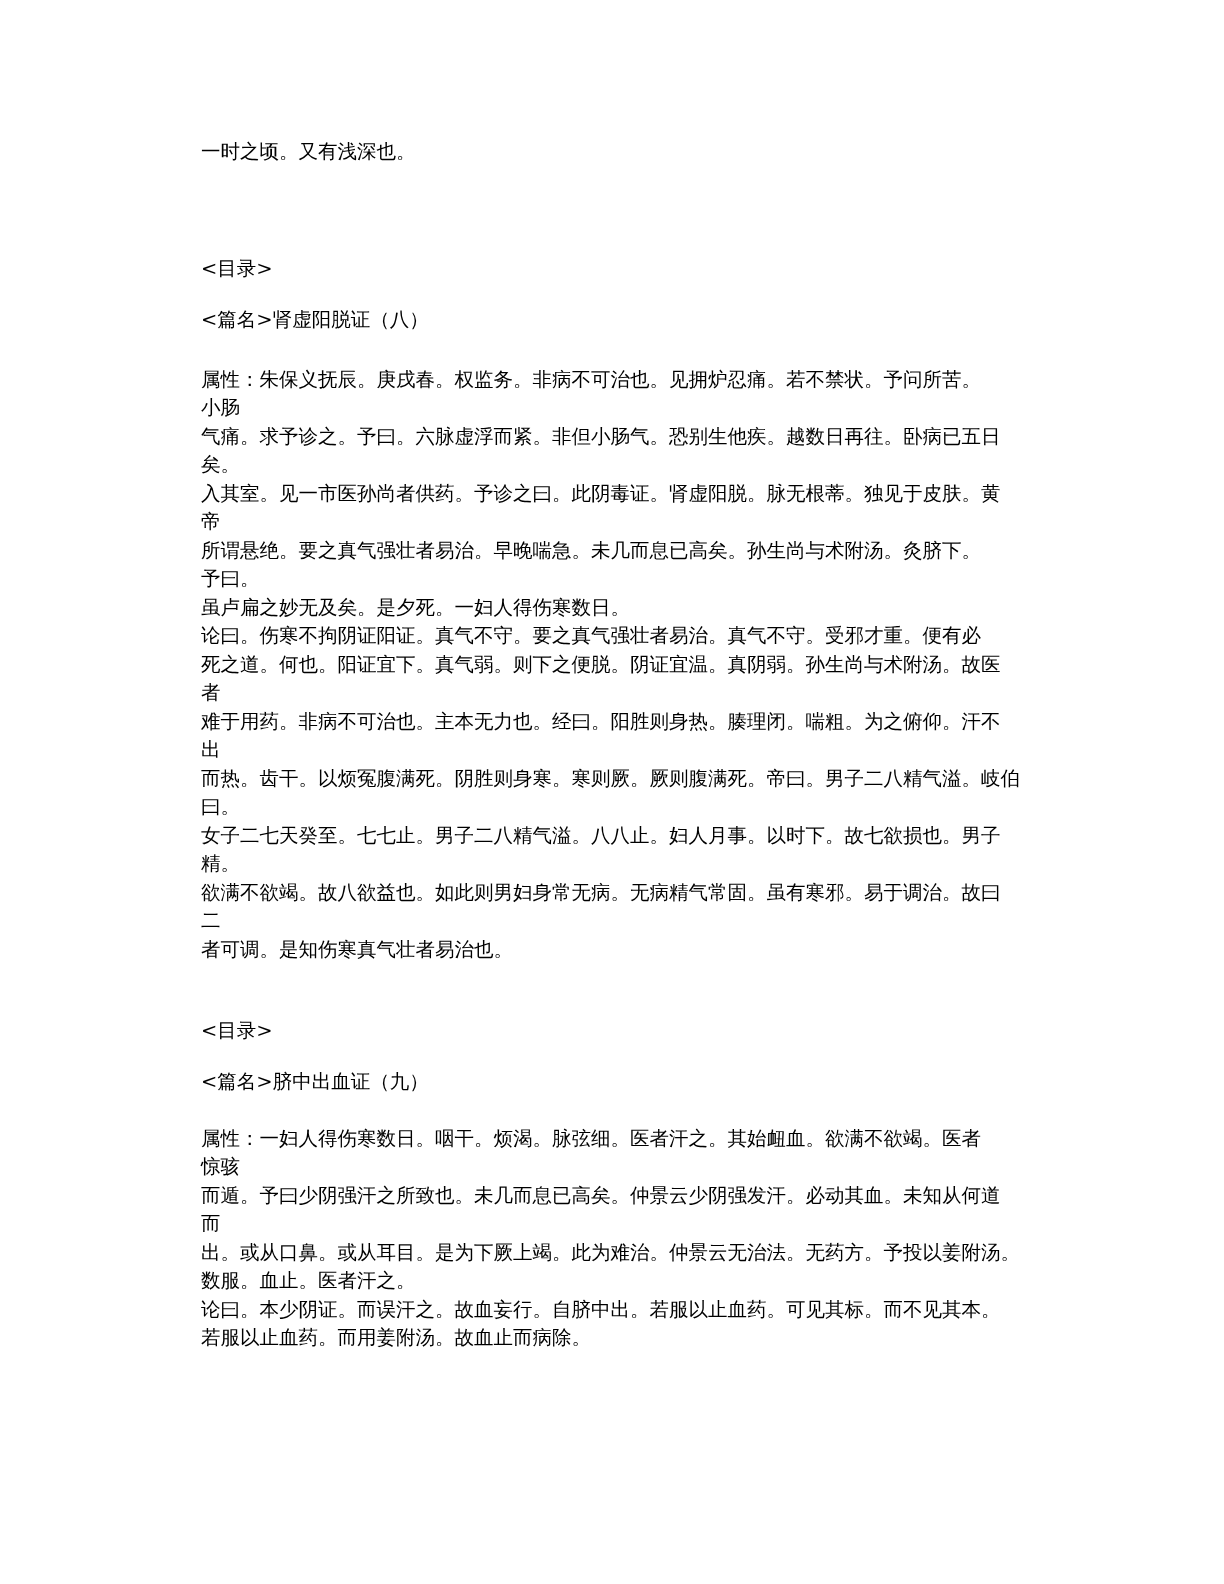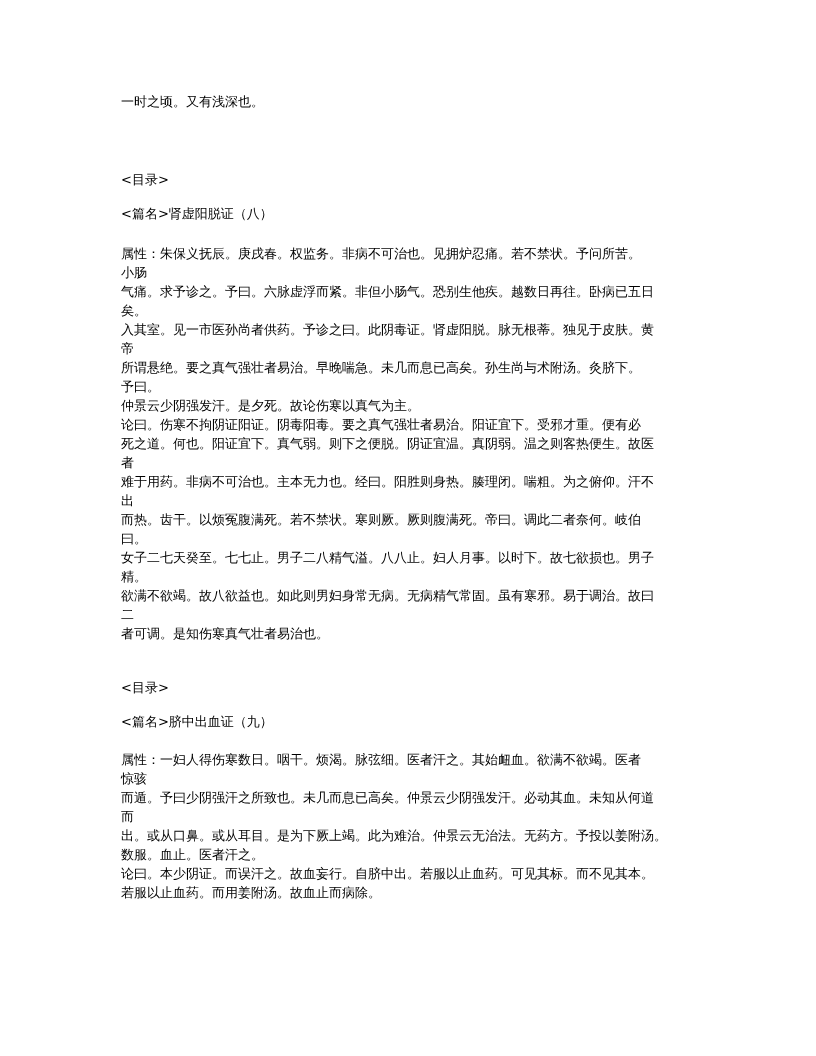--- a/index.html
+++ b/index.html
@@ -17,21 +17,21 @@
     font-size: 13px;
   }
   .page {
     position: absolute;
     left: 118px;
     top: 0;
     width: 582px;
   }
   .line {
     position: absolute;
-    left: 3px;
+    left: 16px;
     white-space: nowrap;
     line-height: 19px;
     height: 19px;
     text-align: right;
   }
 </style>
 </head>
 <body>
 
 <div class="page">
@@ -43,27 +43,27 @@
 
   <div>
     <div class="line" style="top:244px">属性：朱保义抚辰。庚戌春。权监务。非病不可治也。见拥炉忍痛。若不禁状。予问所苦。</div>
     <div class="line" style="top:263px">小肠</div>
     <div class="line" style="top:282px">气痛。求予诊之。予曰。六脉虚浮而紧。非但小肠气。恐别生他疾。越数日再往。卧病已五日</div>
     <div class="line" style="top:301px">矣。</div>
     <div class="line" style="top:320px">入其室。见一市医孙尚者供药。予诊之曰。此阴毒证。肾虚阳脱。脉无根蒂。独见于皮肤。黄</div>
     <div class="line" style="top:339px">帝</div>
     <div class="line" style="top:358px">所谓悬绝。要之真气强壮者易治。早晚喘急。未几而息已高矣。孙生尚与术附汤。灸脐下。</div>
     <div class="line" style="top:377px">予曰。</div>
-    <div class="line" style="top:396px">仲景云少阴强发汗。是夕死。故论伤寒以真气为主。</div>
-    <div class="line" style="top:415px">论曰。伤寒不拘阴证阳证。阴毒阳毒。要之真气强壮者易治。阳证宜下。受邪才重。便有必</div>
-    <div class="line" style="top:434px">死之道。何也。阳证宜下。真气弱。则下之便脱。阴证宜温。真阴弱。温之则客热便生。故医</div>
+    <div class="line" style="top:396px">虽卢扁之妙无及矣。是夕死。一妇人得伤寒数日。</div>
+    <div class="line" style="top:415px">论曰。伤寒不拘阴证阳证。真气不守。要之真气强壮者易治。真气不守。受邪才重。便有必</div>
+    <div class="line" style="top:434px">死之道。何也。阳证宜下。真气弱。则下之便脱。阴证宜温。真阴弱。孙生尚与术附汤。故医</div>
     <div class="line" style="top:453px">者</div>
     <div class="line" style="top:472px">难于用药。非病不可治也。主本无力也。经曰。阳胜则身热。腠理闭。喘粗。为之俯仰。汗不</div>
     <div class="line" style="top:491px">出</div>
-    <div class="line" style="top:510px">而热。齿干。以烦冤腹满死。若不禁状。寒则厥。厥则腹满死。帝曰。调此二者奈何。岐伯</div>
+    <div class="line" style="top:510px">而热。齿干。以烦冤腹满死。阴胜则身寒。寒则厥。厥则腹满死。帝曰。男子二八精气溢。岐伯</div>
     <div class="line" style="top:529px">曰。</div>
     <div class="line" style="top:548px">女子二七天癸至。七七止。男子二八精气溢。八八止。妇人月事。以时下。故七欲损也。男子</div>
     <div class="line" style="top:567px">精。</div>
     <div class="line" style="top:586px">欲满不欲竭。故八欲益也。如此则男妇身常无病。无病精气常固。虽有寒邪。易于调治。故曰</div>
     <div class="line" style="top:605px">二</div>
     <div class="line" style="top:624px">者可调。是知伤寒真气壮者易治也。</div>
   </div>
 
   <div class="line" style="top:678px">&lt;目录&gt;</div>
   <div class="line" style="top:712px">&lt;篇名&gt;脐中出血证（九）</div>

